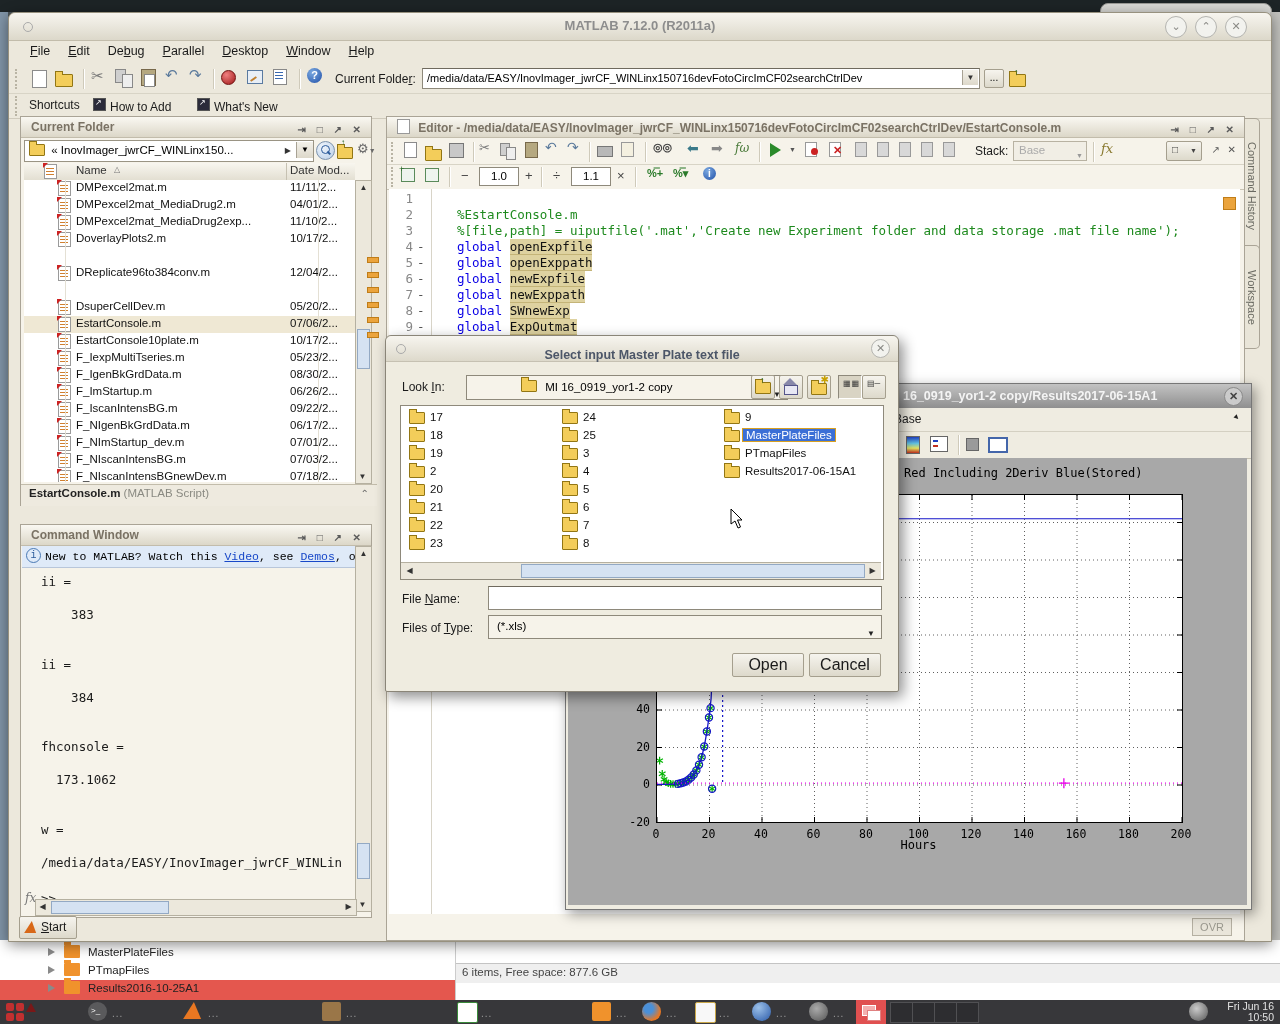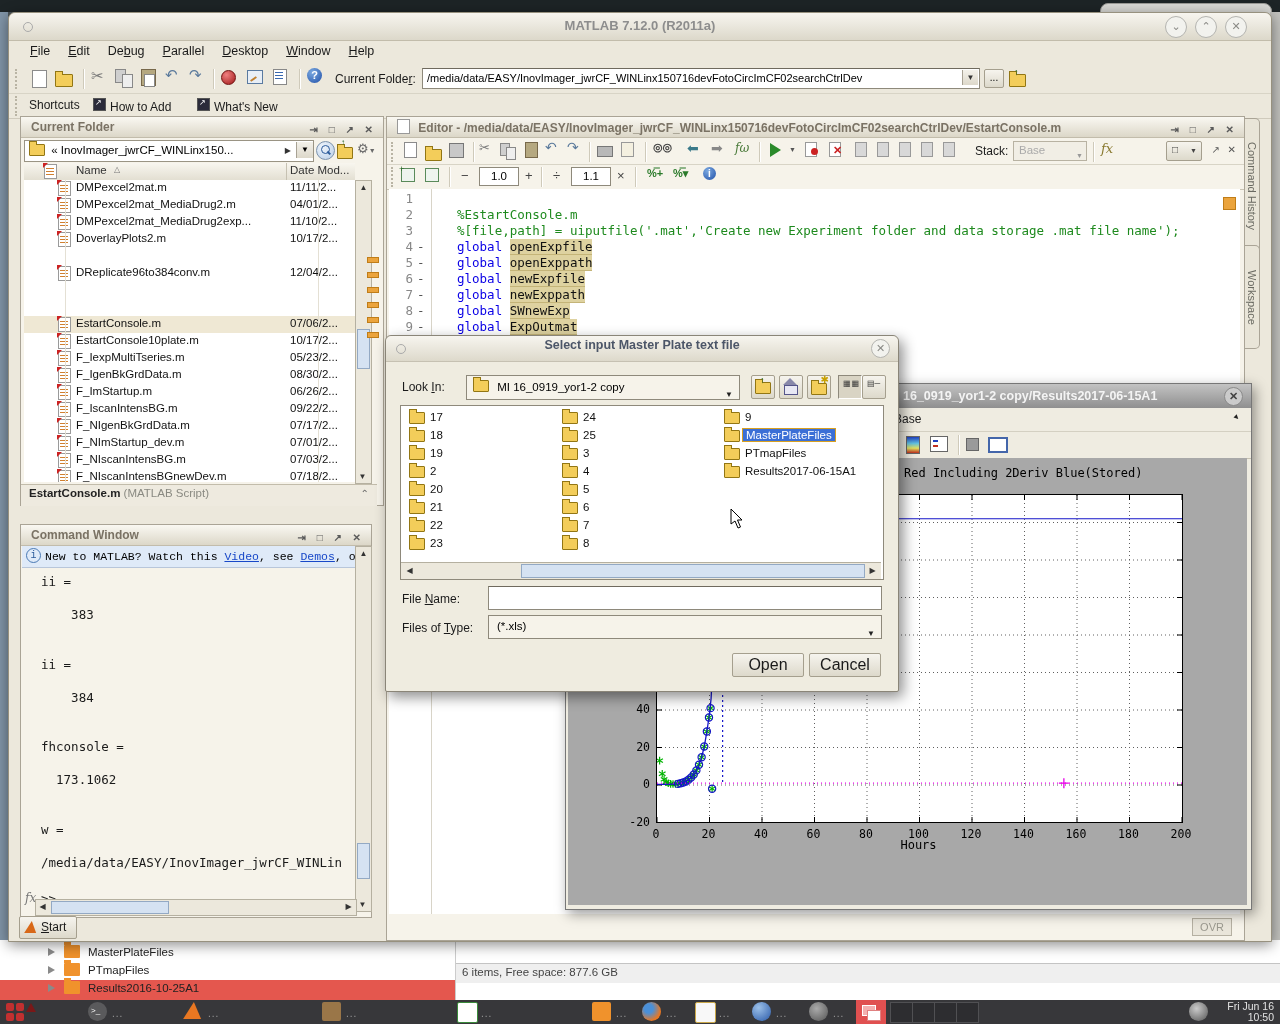--- a/index.html
+++ b/index.html
@@ -91,21 +91,21 @@
   .tick-lab{position:absolute;font-family:"DejaVu Sans Mono",monospace;font-size:11.5px;color:#000;}
   #plot-title{position:absolute;left:336px;top:8px;font-family:"DejaVu Sans Mono",monospace;font-size:12px;color:#000;}
   #ylab{position:absolute;left:-35px;top:160px;width:140px;text-align:center;transform:rotate(-90deg);
     font-family:"DejaVu Sans Mono",monospace;font-size:12px;color:#000;}
   #xlab{position:absolute;left:88px;top:380px;width:525px;text-align:center;font-family:"DejaVu Sans Mono",monospace;font-size:12px;color:#000;}
   
   #dialog{left:385px;top:335px;width:512px;height:355px;background:#efece0;border:1px solid #8a8578;
     border-radius:6px 6px 2px 2px;box-shadow:4px 5px 14px rgba(0,0,0,.45);z-index:30;}
   #dlg-titlebar{left:0;top:0;right:0;height:25px;background:linear-gradient(#f7f5ef,#ddd9cb);
     border-bottom:1px solid #c6c1b2;border-radius:6px 6px 0 0;}
-  #dlg-title{left:0;right:0;top:2px;text-align:center;font-weight:bold;font-size:12.5px;color:#4c5668;}
+  #dlg-title{left:0;right:0;top:12px;text-align:center;font-weight:bold;font-size:12.5px;color:#4c5668;}
   .dlbl{font-size:12px;color:#1a1a1a;}
   #dlg-list{left:14px;top:69px;width:482px;height:173px;background:#fff;border:1px solid #8e897b;overflow:hidden;}
   .dlg-item{position:absolute;height:16px;font-size:11.5px;color:#111;white-space:nowrap;}
   .dlg-item .nm{margin-left:5px;}
   .dlg-item.sel .nm{background:#3b6fd6;color:#fff;border:1px solid #d8a020;padding:0 3px;margin-left:2px;}
   .viewbtn{width:22px;height:22px;}
   .viewbtn.pressed{background:#d9d4c4;border:1px solid #8e897b;border-bottom-color:#fff;border-right-color:#fff;}
   .dbtn{height:22px;text-align:center;font-size:16px;color:#1a1a1a;line-height:21px;}
   
   #fm-rows{left:0;top:940px;width:455px;height:60px;background:#fff;z-index:5;}
@@ -210,21 +210,21 @@
       <div class="abs tbi" style="left:1000px;top:6px;"><span class="folder-ic" style="width:15px;height:11px;"></span><span style="position:absolute;left:5px;top:-4px;color:#2a6a2a;font-size:9px;">↑</span></div>
     </div>
 
     <div class="abs" id="ml-shortcutbar">
       <div class="abs grip" style="left:6px;top:2px;"></div>
       <span class="abs lbl" style="left:20px;top:4px;">Shortcuts</span>
       <span class="abs lbl" style="left:84px;top:4px;"><span class="sc-ic"></span><span>How to Add</span></span>
       <span class="abs lbl" style="left:188px;top:4px;"><span class="sc-ic"></span><span>What's New</span></span>
     </div>
 
-    <div class="abs panel" style="left:11px;top:103px;width:350px;height:388px;padding-left:12px;">
+    <div class="abs panel" style="left:11px;top:103px;width:350px;height:388px;">
       <div class="abs phead"><span>Current Folder</span>
         <span class="picons">⇥ □ ↗ ✕</span></div>
       <div class="abs" id="cf-addr">
         <span class="folder-ic" style="margin:0 3px 2px 4px;"></span>
         <span>«</span>
         <span>InovImager_jwrCF_WINLinx150...</span>
         <span style="position:absolute;right:22px;top:0;font-size:8px;color:#333;">▶</span>
         <div class="abs" style="right:0px;top:1px;width:16px;height:16px;background:linear-gradient(#f3f1ea,#ddd8ca);border-left:1px solid #a8a294;font-size:8px;text-align:center;line-height:16px;">▼</div>
       </div>
       <div class="abs roundbtn" style="left:295px;top:24px;">
@@ -259,20 +259,25 @@
           <div class="cf-row" style="top: 51px;">
             <span class="ic-mfile"></span>
             <span class="cf-name">DoverlayPlots2.m</span>
             <span class="cf-date">10/17/2...</span>
           </div>
           <div class="cf-row" style="top: 85px;">
             <span class="ic-mfile"></span>
             <span class="cf-name">DReplicate96to384conv.m</span>
             <span class="cf-date">12/04/2...</span>
           </div>
+          <div class="cf-row" style="top: 119px;">
+            <span class="ic-mfile"></span>
+            <span class="cf-name">DsuperCellDev.m</span>
+            <span class="cf-date">05/20/2...</span>
+          </div>
           <div class="cf-row sel" style="top: 136px;">
             <span class="ic-mfile"></span>
             <span class="cf-name">EstartConsole.m</span>
             <span class="cf-date">07/06/2...</span>
           </div>
           <div class="cf-row" style="top: 153px;">
             <span class="ic-mfile"></span>
             <span class="cf-name">EstartConsole10plate.m</span>
             <span class="cf-date">10/17/2...</span>
           </div>
@@ -292,21 +297,21 @@
             <span class="cf-date">06/26/2...</span>
           </div>
           <div class="cf-row" style="top: 221px;">
             <span class="ic-mfile"></span>
             <span class="cf-name">F_IscanIntensBG.m</span>
             <span class="cf-date">09/22/2...</span>
           </div>
           <div class="cf-row" style="top: 238px;">
             <span class="ic-mfile"></span>
             <span class="cf-name">F_NIgenBkGrdData.m</span>
-            <span class="cf-date">07/17/2...</span>
+            <span class="cf-date">06/17/2...</span>
           </div>
           <div class="cf-row" style="top: 255px;">
             <span class="ic-mfile"></span>
             <span class="cf-name">F_NImStartup_dev.m</span>
             <span class="cf-date">07/01/2...</span>
           </div>
           <div class="cf-row" style="top: 272px;">
             <span class="ic-mfile"></span>
             <span class="cf-name">F_NIscanIntensBG.m</span>
             <span class="cf-date">07/03/2...</span>
@@ -771,21 +776,21 @@
     </div>
   </div>
 
   <div class="abs" id="dialog">
     <div class="abs" id="dlg-titlebar">
       <div class="abs winmenu-dot" style="left:10px;top:8px;"></div>
       <div class="abs" id="dlg-title">Select input Master Plate text file</div>
       <div class="abs wbtn" style="right:8px;top:3px;width:17px;height:17px;line-height:16px;">✕</div>
     </div>
     <span class="abs dlbl" style="left:16px;top:44px;" id="lookin-lbl">Look <u>I</u>n:</span>
-    <div class="abs" style="left:80px;top:39px;width:272px;height:23px;background:#f6f3ea;border:1px solid #8e897b;font-size:11.5px;line-height:22px;">
+    <div class="abs" style="left:80px;top:39px;width:272px;height:23px;background:#f6f3ea;border:1px solid #8e897b;font-size:11.5px;line-height:22px;padding-left:48px;">
       <span class="folder-ic" style="margin:0 5px 3px 6px;"></span>
       <span>MI 16_0919_yor1-2 copy</span>
       <span style="position:absolute;right:6px;top:8px;font-size:8px;color:#222;">▼</span>
     </div>
     <div class="abs raised viewbtn" style="left:365px;top:39px;"><span class="folder-ic" style="margin:5px 0 0 3px;"></span><span style="position:absolute;left:8px;top:-1px;color:#2a6a2a;font-size:9px;">↑</span></div>
     <div class="abs raised viewbtn" style="left:393px;top:39px;">
         <div style="position:absolute;left:4px;top:9px;width:12px;height:8px;background:#e8e8f4;border:1px solid #55558a;"></div>
         <div style="position:absolute;left:3px;top:2px;width:0;height:0;border-left:7px solid transparent;border-right:7px solid transparent;border-bottom:7px solid #8888aa;"></div>
       </div>
     <div class="abs raised viewbtn" style="left:421px;top:39px;"><span class="folder-ic" style="margin:6px 0 0 3px;"></span><span style="position:absolute;right:1px;top:-2px;color:#c8a000;font-size:10px;">✱</span></div>

